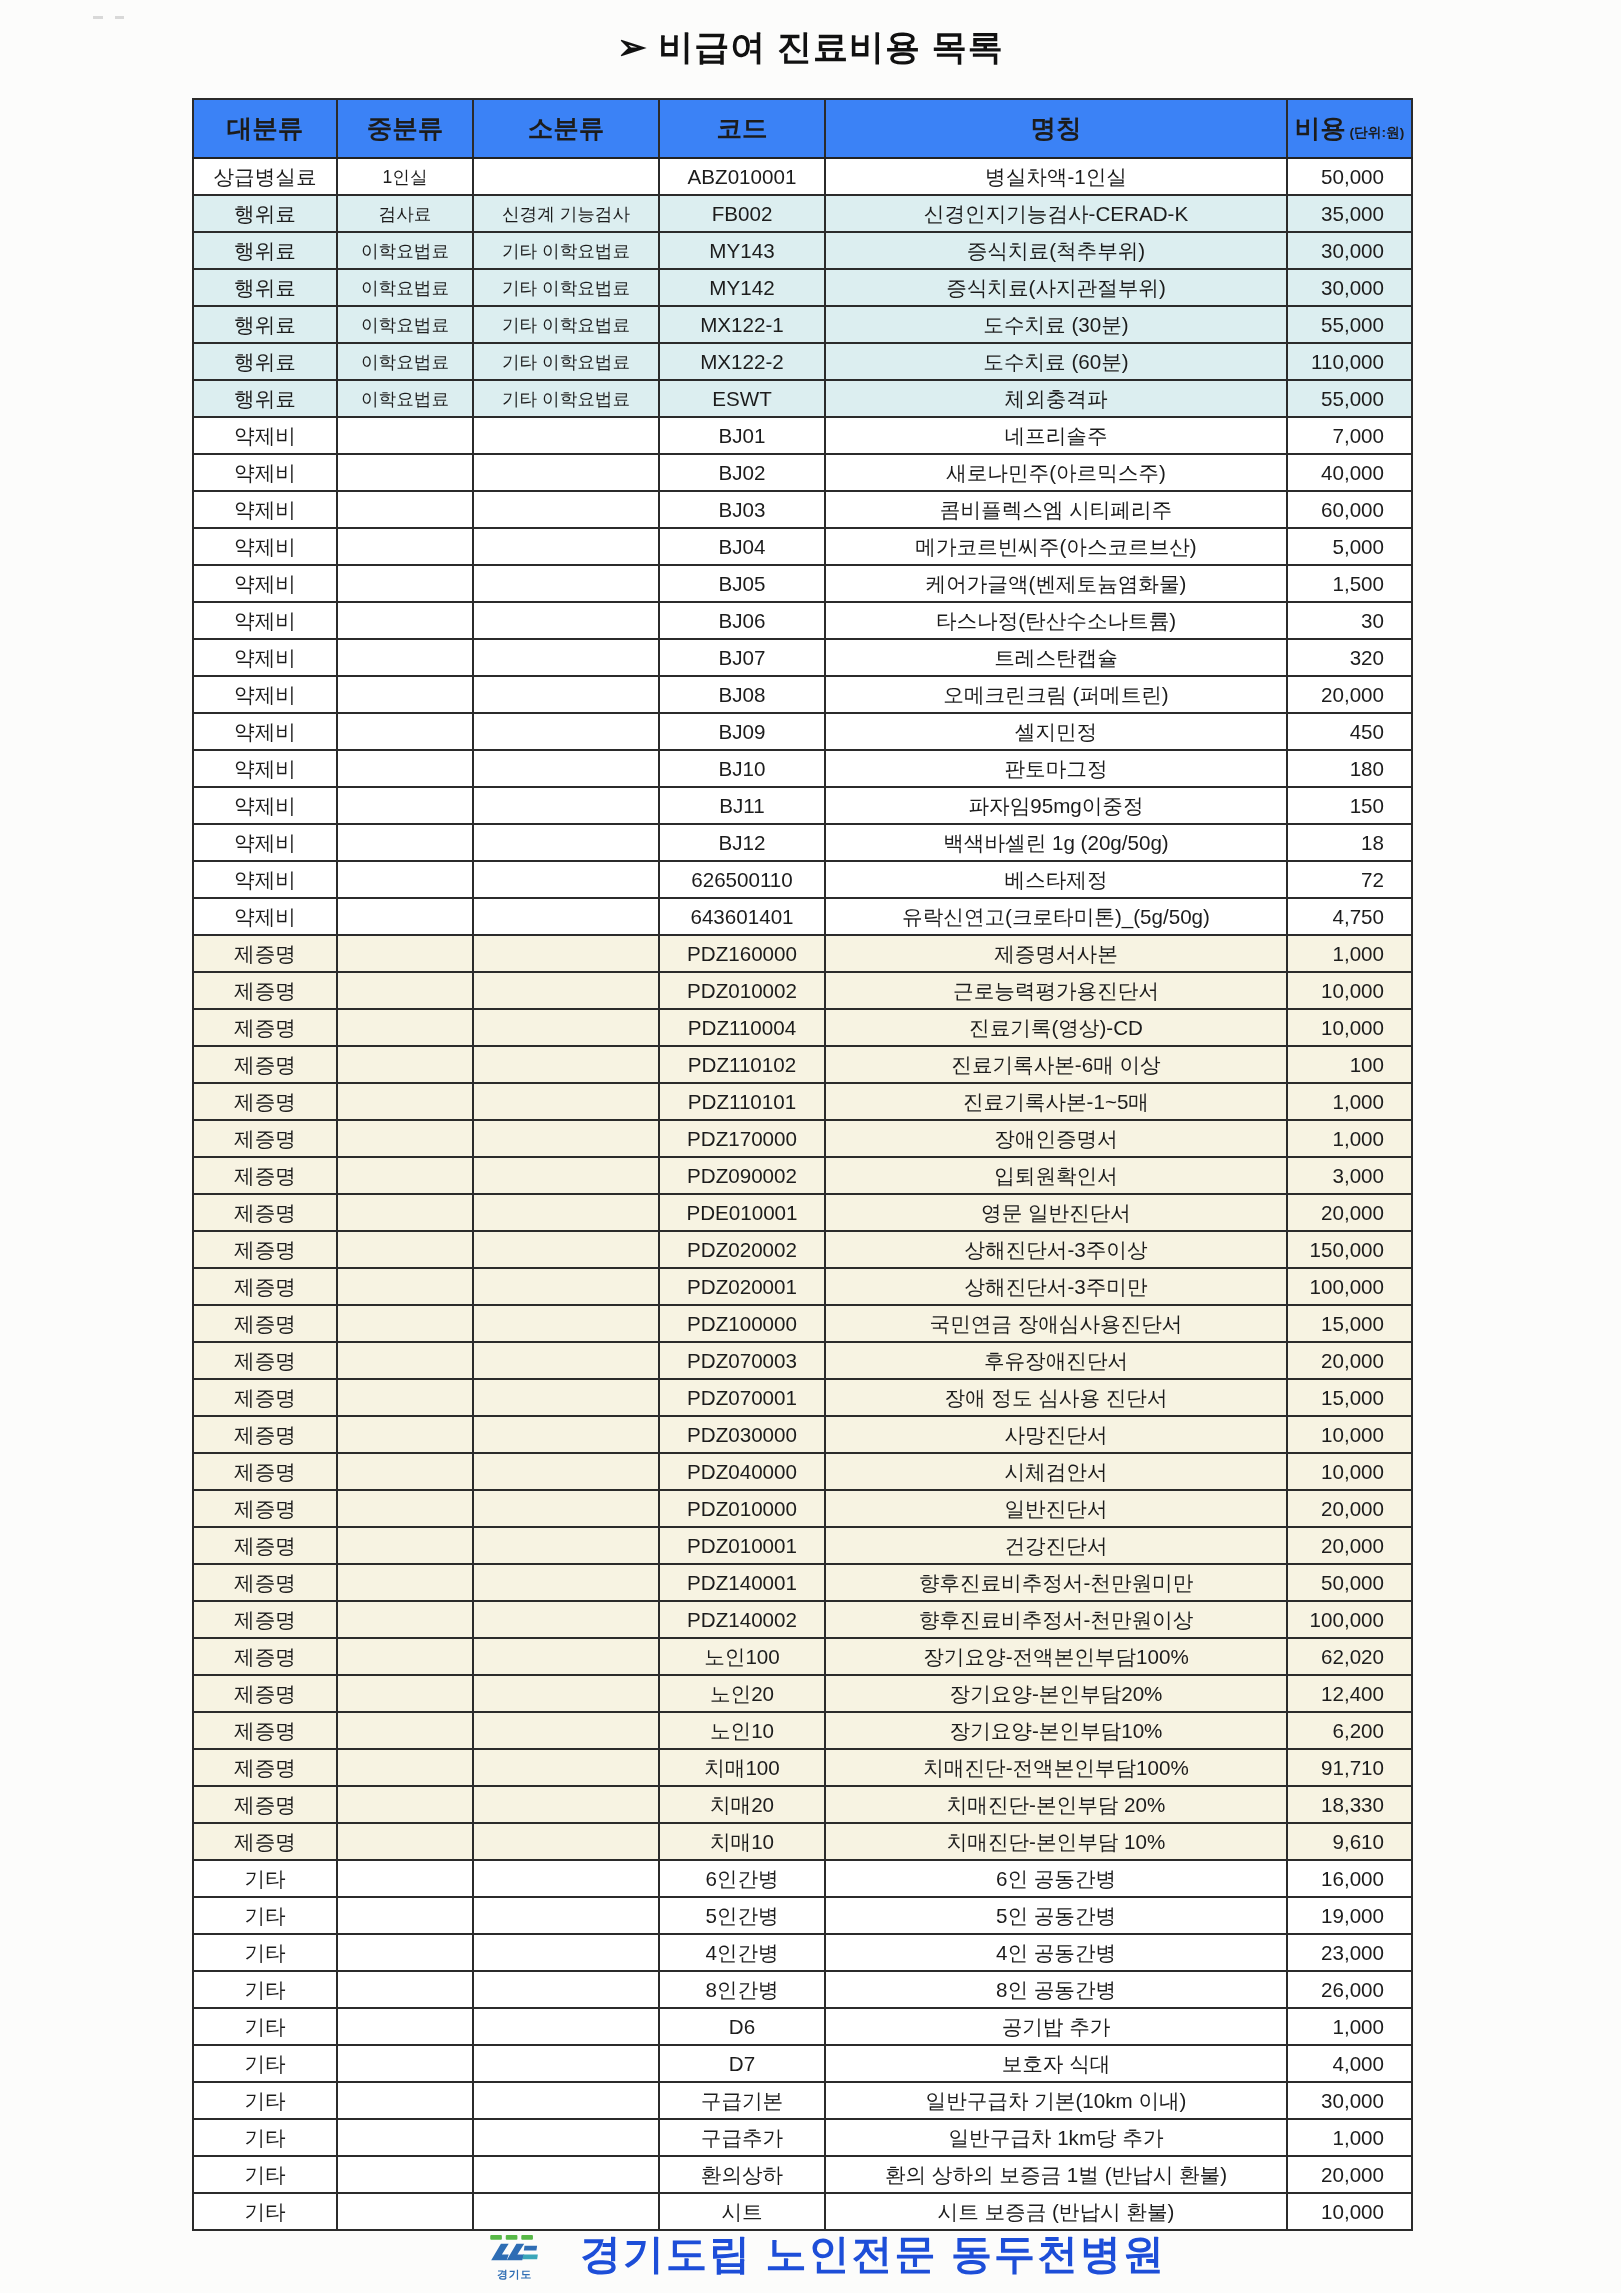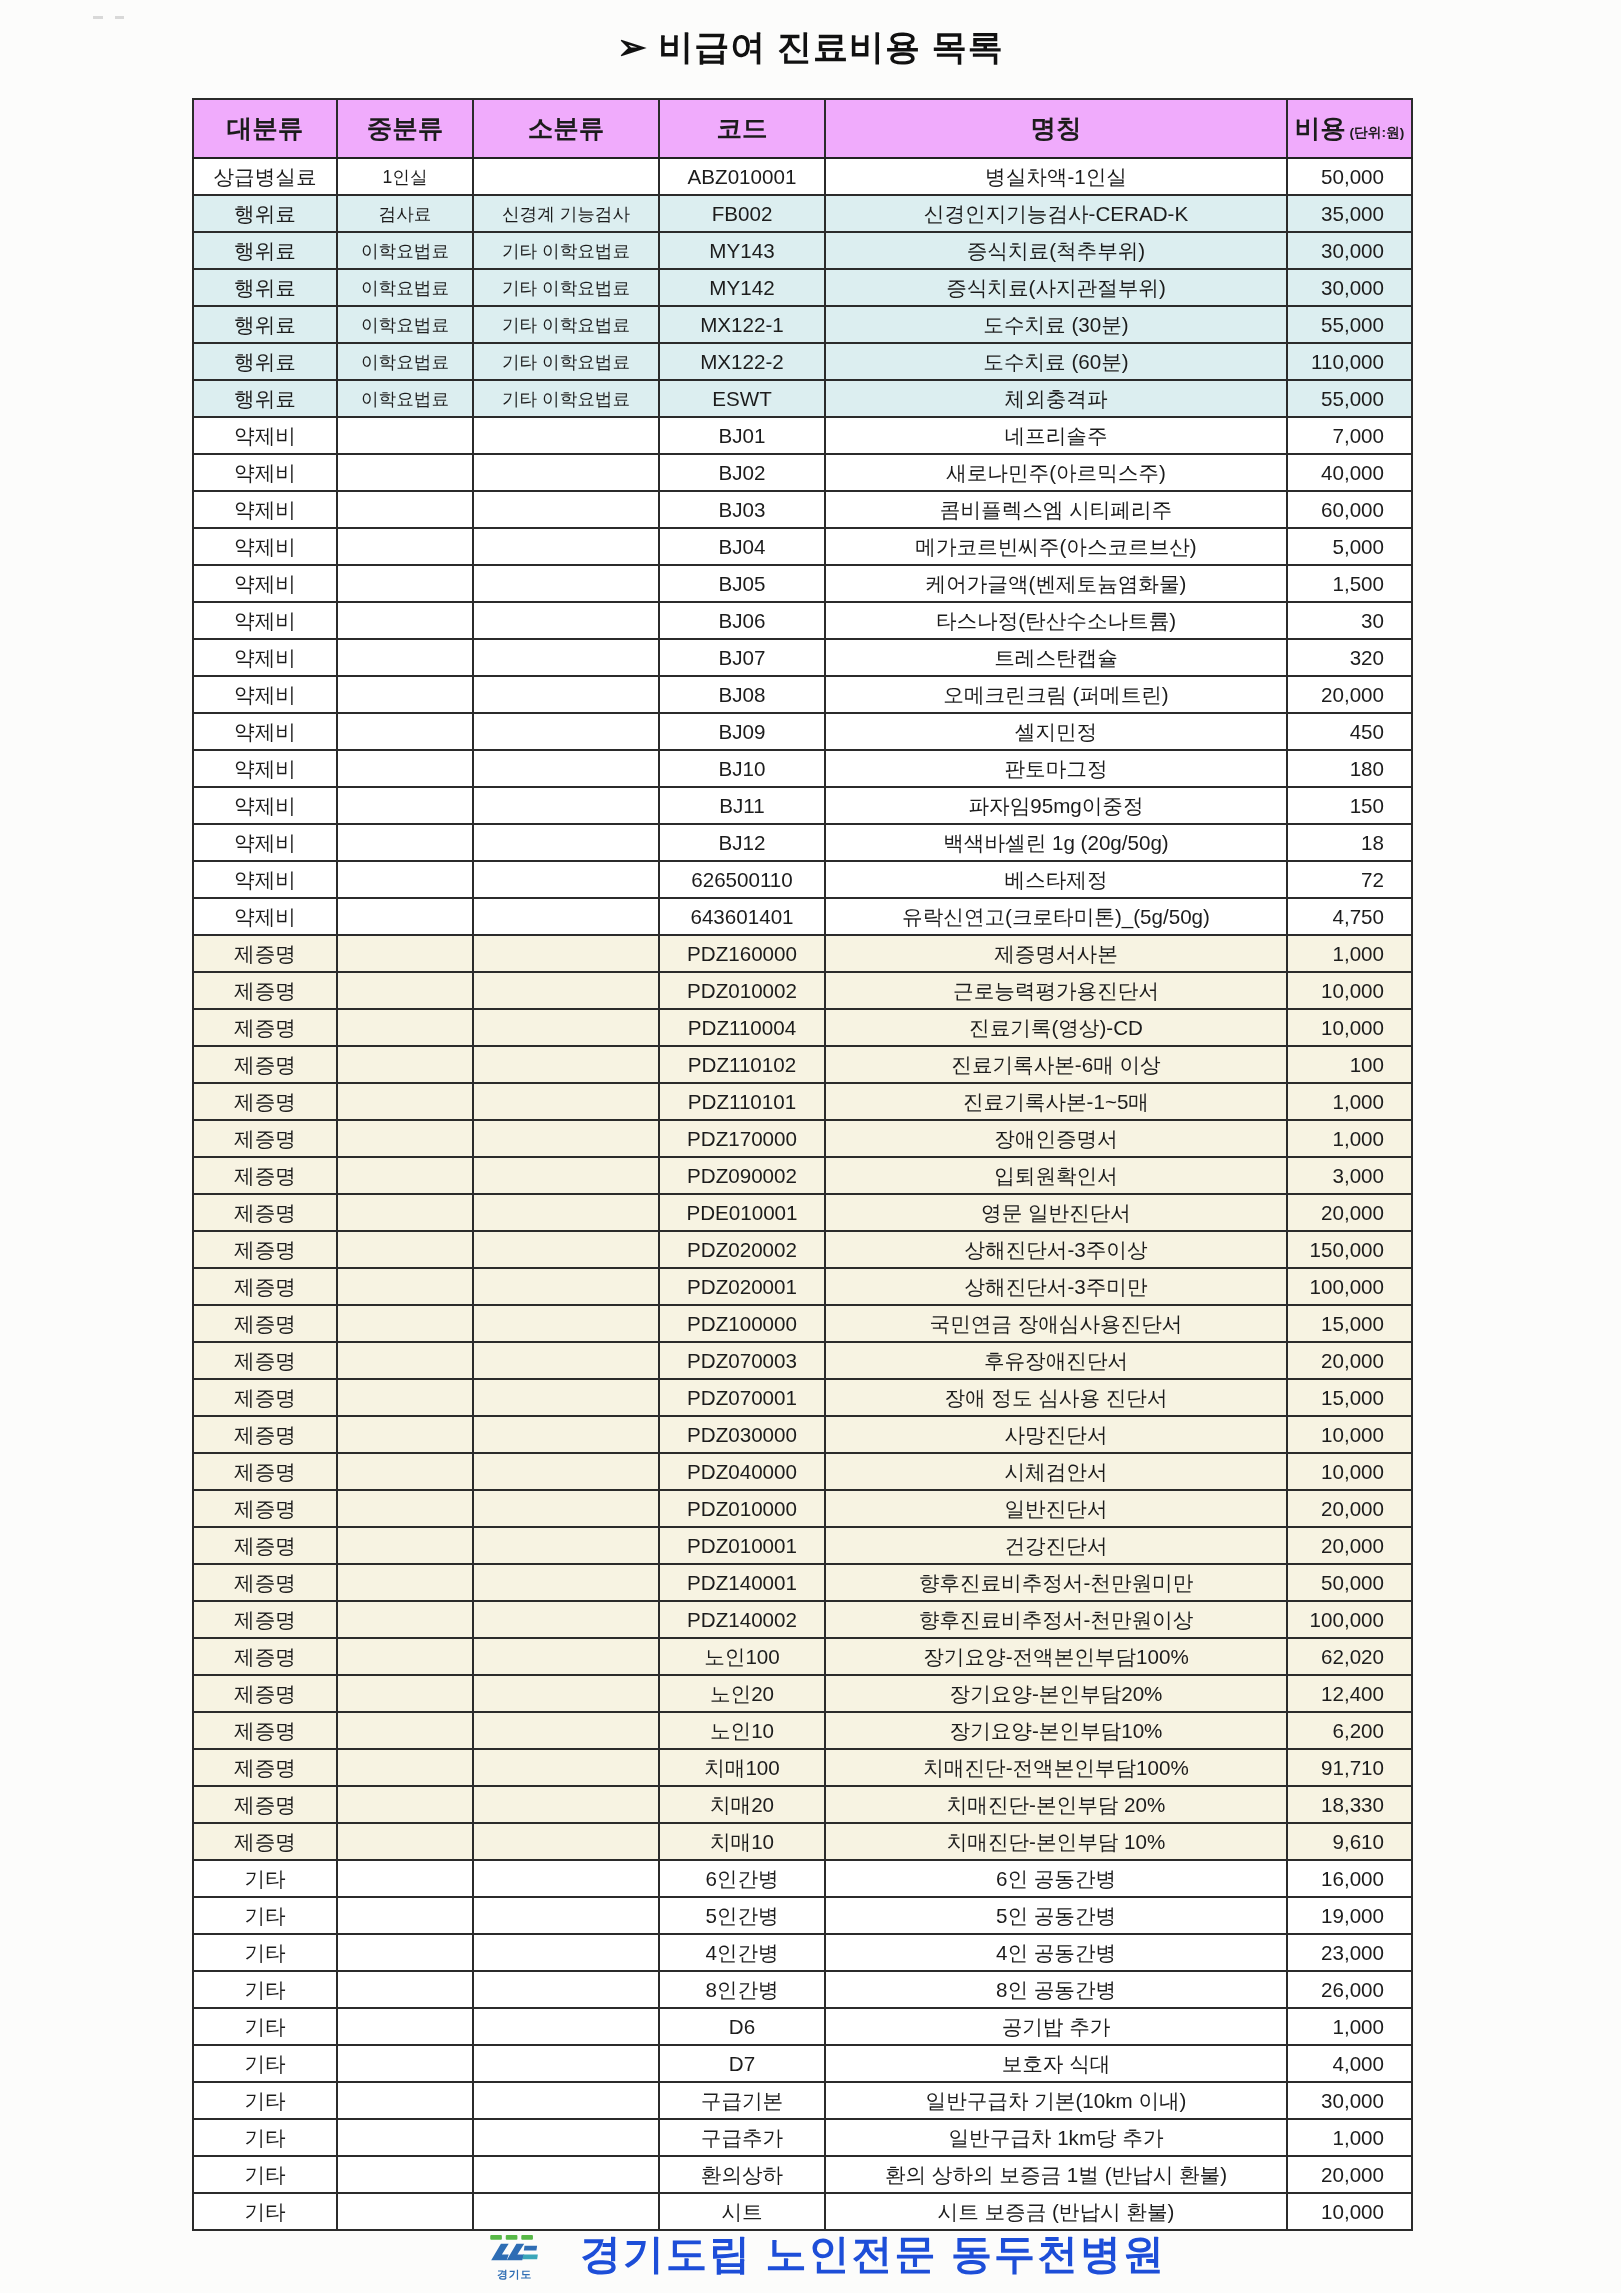--- a/index.html
+++ b/index.html
@@ -43,21 +43,21 @@
     border: 2px solid #2b2b2b;
     text-align: center;
     vertical-align: middle;
     overflow: hidden;
     white-space: nowrap;
   }
   .fee-table thead th {
     height: 55px;
     font-size: 25.5px;
     font-weight: bold;
-    background: #f0abfc;
+    background: #3b82f6;
     border-bottom: 2.9px solid #222;
   }
   .fee-table thead th .unit {
     font-size: 13.7px;
     font-weight: bold;
     margin-left: 3.9px;
   }
   .fee-table tbody td { height: 33px; font-size: 20.6px; }
   .fee-table td.c-major { font-size: 20.6px; }
   .fee-table td.c-mid, .fee-table td.c-minor { font-size: 17.6px; }

